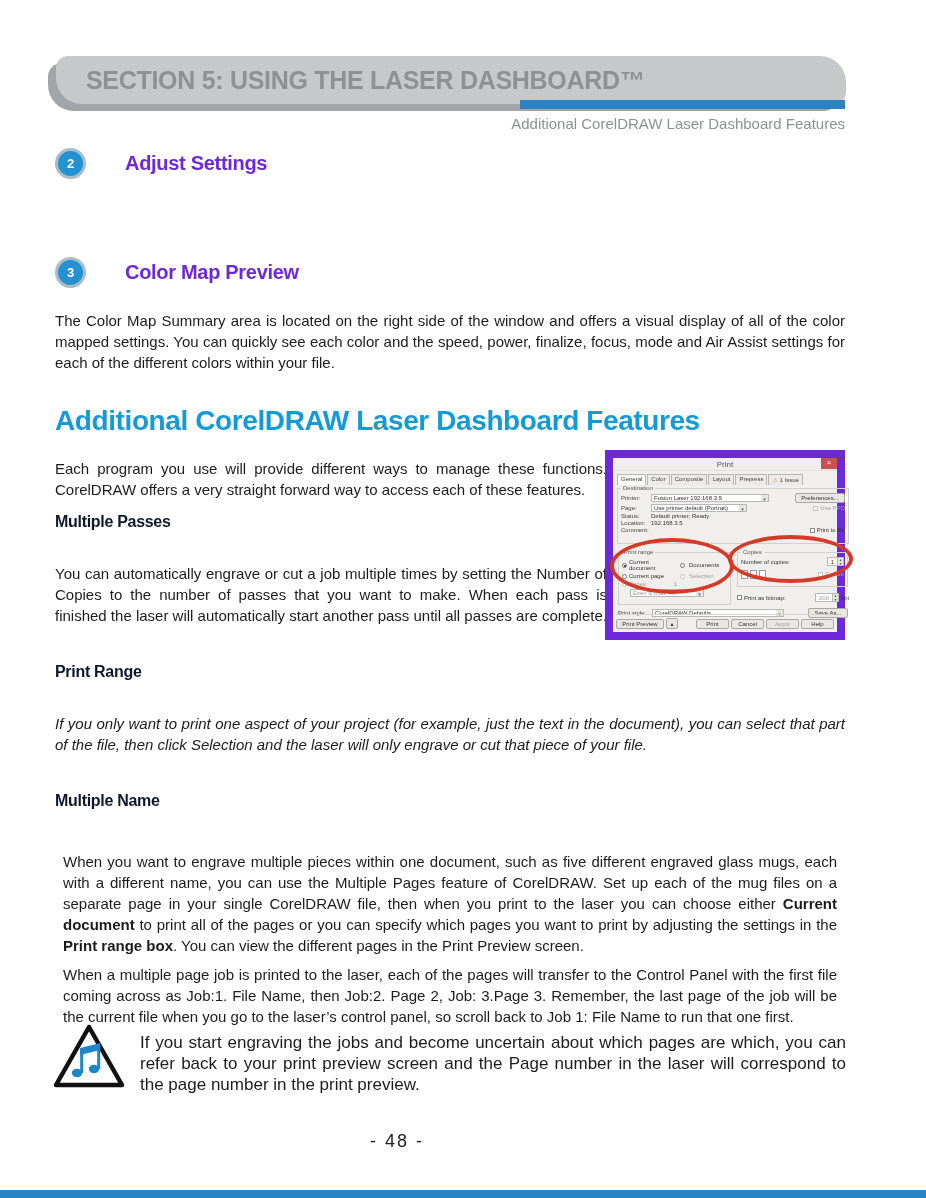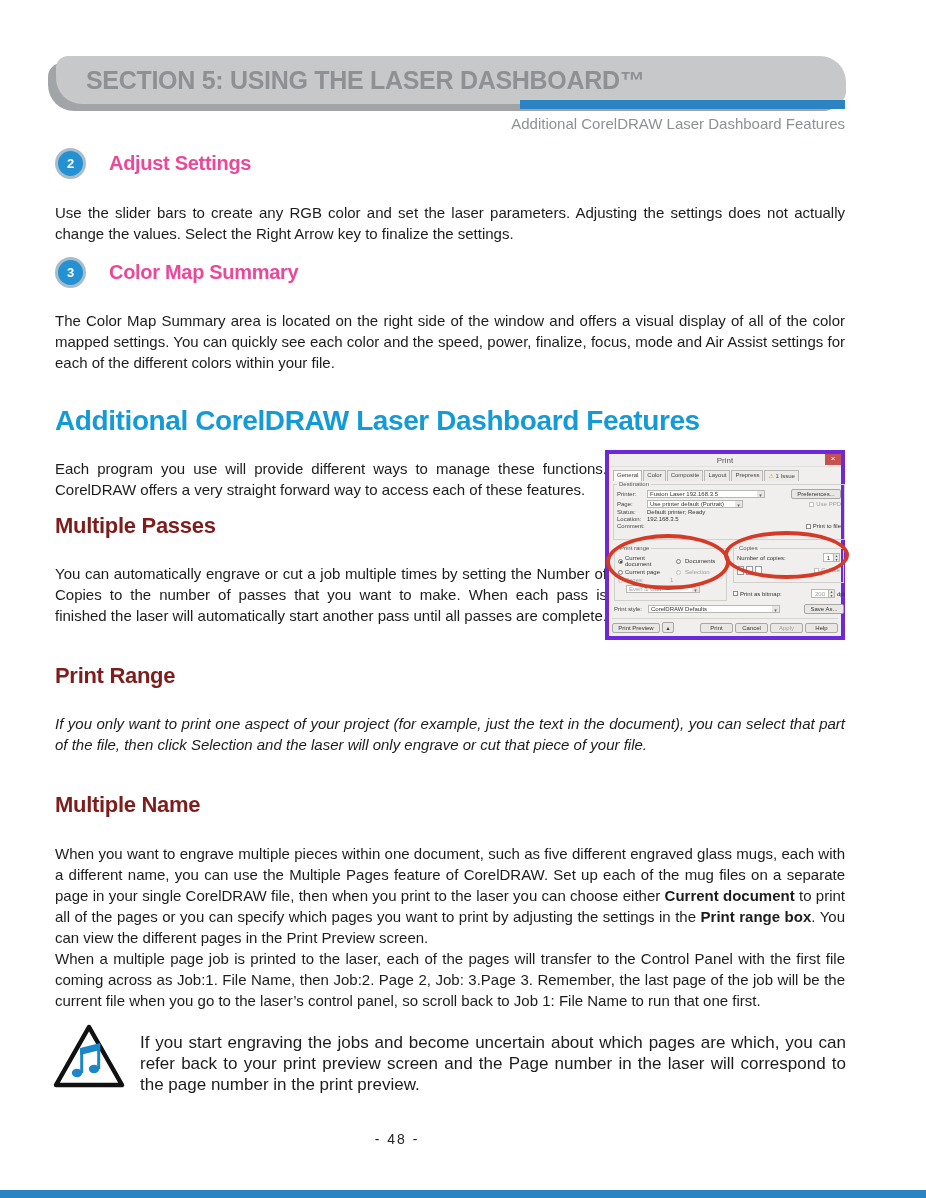--- a/index.html
+++ b/index.html
@@ -17,50 +17,50 @@
                   color:#8e9194; letter-spacing:-0.3px; white-space:nowrap; }
   .header-accent { position:absolute; left:520px; top:100px; width:325px; height:9px; background:#2a84c4; }
   .breadcrumb { position:absolute; right:81px; top:115px; font-size:15px; color:#8e9194; }
 
   
   .step { position:absolute; left:58px; display:flex; align-items:center; }
   .step-2 { top:151px; } .step-3 { top:260px; }
   .badge { width:25px; height:25px; border-radius:50%; background:#2391d2; color:#fff;
            font-size:13px; font-weight:bold; display:flex; align-items:center; justify-content:center;
            box-shadow:0 0 0 3px #a9bcc9; margin-right:26px; }
-  .step-title { font-size:20px; font-weight:bold; color:#ec4899; letter-spacing:-0.3px; }
+  .step-title { font-size:20px; font-weight:bold; color:#6d28d9; letter-spacing:-0.3px;margin-left:16px; }
 
   .para { position:absolute; left:55px; width:790px; font-size:15px; line-height:21px;
           text-align:justify; color:#1c1c1c; }
   .p-adjust { top:202px; }
   .p-colormap { top:310px; }
 
   
   .h1-blue { position:absolute; left:55px; top:405px; font-size:28px; font-weight:bold;
              color:#149bd7; letter-spacing:-0.4px; }
   .p-intro { top:458px; width:552px; }
-  .h2 { position:absolute; left:55px; font-size:22px; font-weight:bold; color:#7f1d1d; letter-spacing:-0.3px; }
+  .h2 { position:absolute; left:55px; font-size:16px; font-weight:bold; color:#0f172a; letter-spacing:-0.3px; }
   .h2-passes { top:513px; } .h2-printrange { top:663px; } .h2-pages { top:792px; }
   .p-passes { top:563px; width:552px; }
   .p-printrange { top:713px;font-style:italic; }
   .p-pages { top:843px; }
-  .p-pages p { margin:0; }
+  .p-pages p { margin:8px; }
   .bold { font-weight:bold; }
 
   
   .note-icon { position:absolute; left:52px; top:1022px; width:74px; height:68px; }
   .note-text { position:absolute; left:140px; top:1032px; width:706px; font-size:17px;
                line-height:21px; text-align:justify; }
   .page-number { position:absolute; left:0; top:1131px; width:794px; text-align:center;
-                 font-size:14px; color:#222; letter-spacing:2px; }
+                 font-size:18px; color:#222; letter-spacing:2px; }
   .footer-accent { position:absolute; left:0; top:1190px; width:926px; height:8px; background:#2a84c4; }
 
   
   .dlg { position:absolute; left:605px; top:450px; width:240px; height:190px;
-         background:#f0efed; border:4px solid #6d28d9; font-size:6px; color:#333; }
+         background:#f0efed; border:8px solid #6d28d9; font-size:6px; color:#333; }
   .dlg-title { position:relative; height:13px; background:#f0eeec; text-align:center;
                font-size:8px; color:#555; line-height:13px; border-bottom:1px solid #e2e0dd; }
   .dlg-close { position:absolute; right:0; top:0; width:16px; height:11px; background:#c75050;
                color:#fff; font-size:8px; line-height:10px; text-align:center; }
   .dlg-tabs { position:absolute; left:4px; top:16px; display:flex; gap:1px; }
   .tab { border:1px solid #b9b7b3; border-bottom:none; background:#eceae7; padding:1px 3px 2px;
          font-size:6px; color:#444; }
   .tab.active { background:#fbfaf9; }
   .tab .warn { color:#e6a817; font-size:6px; }
   .fs { position:absolute; border:1px solid #d2d0cc; background:transparent; padding:2px 3px; }
@@ -122,25 +122,24 @@
     <div class="banner"></div>
     <div class="banner-title">SECTION 5: USING THE LASER DASHBOARD™</div>
   </div>
   <div class="header-accent"></div>
   <div class="breadcrumb">Additional CorelDRAW Laser Dashboard Features</div>
 
   <div class="step step-2">
     <div class="badge">2</div>
     <div class="step-title">Adjust Settings</div>
   </div>
-  <div class="para p-adjust">Use the slider bars to create any RGB color and set the laser parameters. Adjusting the settings does not actually change the values. Select the Right Arrow key to finalize the settings.</div>
 
   <div class="step step-3">
     <div class="badge">3</div>
-    <div class="step-title">Color Map Summary</div>
+    <div class="step-title">Color Map Preview</div>
   </div>
   <div class="para p-colormap">The Color Map Summary area is located on the right side of the window and offers a visual display of all of the color mapped settings. You can quickly see each color and the speed, power, finalize, focus, mode and Air Assist settings for each of the different colors within your file.</div>
 
   <h1 class="h1-blue">Additional CorelDRAW Laser Dashboard Features</h1>
   <div class="para p-intro">Each program you use will provide different ways to manage these functions. CorelDRAW offers a very straight forward way to access each of these features.</div>
 
   <h2 class="h2 h2-passes">Multiple Passes</h2>
   <div class="para p-passes">You can automatically engrave or cut a job multiple times by setting the Number of Copies to the number of passes that you want to make. When each pass is finished the laser will automatically start another pass until all passes are complete.</div>
 
   <h2 class="h2 h2-printrange">Print Range</h2>

